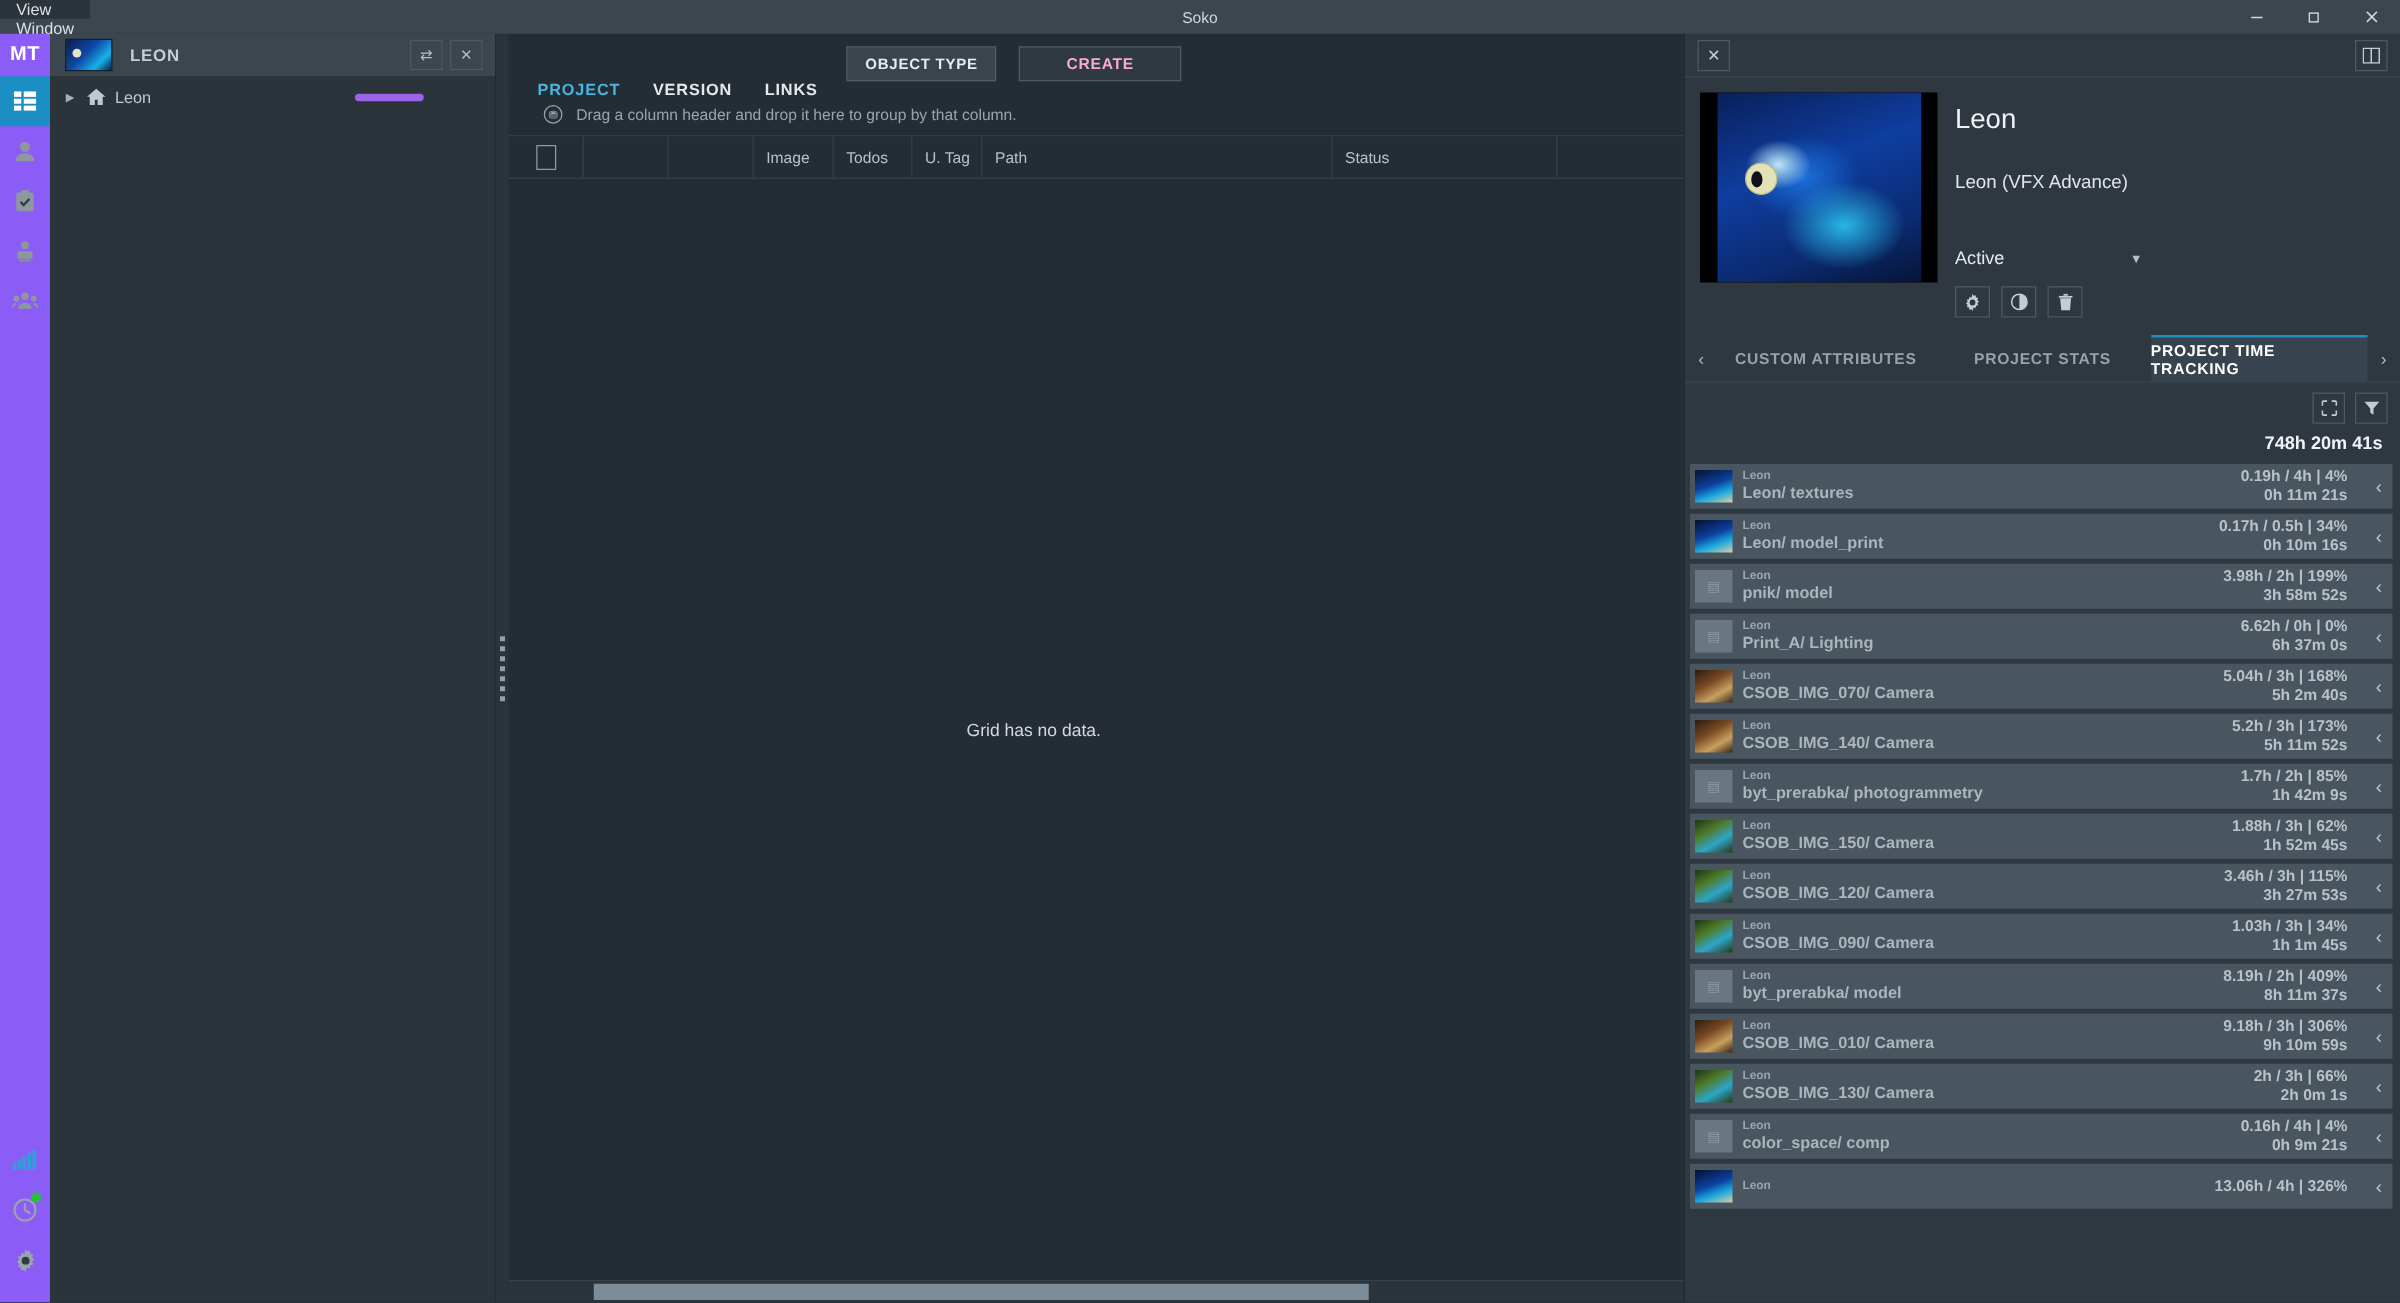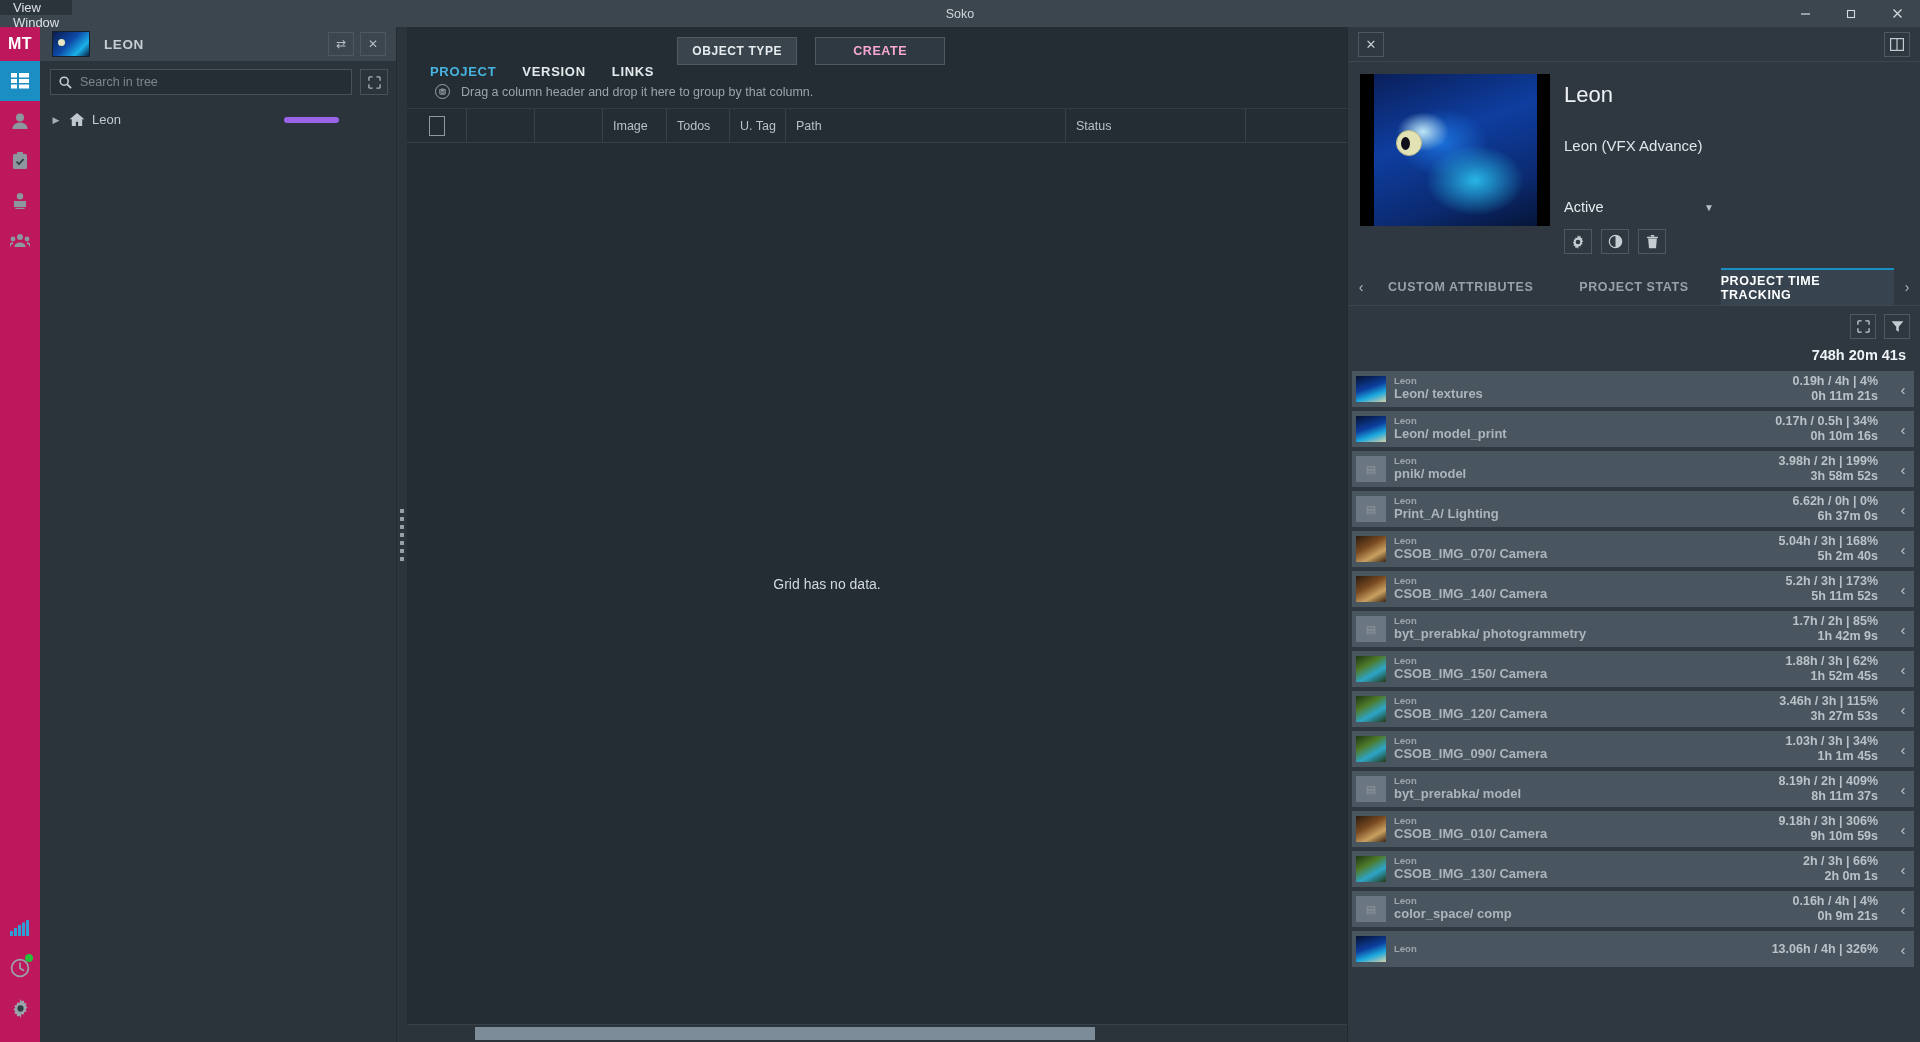--- a/index.html
+++ b/index.html
@@ -32,21 +32,21 @@
     width: 46px; height: 100%;
     display: flex; align-items: center; justify-content: center;
     color: #d4dadf; font-size: 15px;
   }
 
   
   .app { display: flex; height: 1015px; }
 
   
   .rail {
-    width: 40px; background: #be185d;
+    width: 40px; background: #8b5cf6;
     display: flex; flex-direction: column; align-items: center;
     flex-shrink: 0; position: relative;
   }
   .rail-logo {
     height: 34px; width: 100%;
     display: flex; align-items: center; justify-content: center;
     font-size: 16px; font-weight: bold; color: #ffffff;
     letter-spacing: 0.5px;
   }
   .rail-btn {
@@ -416,36 +416,20 @@
   </div>
 
   <div class="treepanel">
     <div class="tree-head">
       <div class="proj-thumb"></div>
       <div class="proj-name">LEON</div>
       <div class="hbtn">⇄</div>
       <div class="hbtn">✕</div>
     </div>
 
-    <div class="search-row">
-      <div class="search-box">
-        <span>
-          <svg width="13" height="13" viewBox="0 0 14 14">
-            <circle cx="5.6" cy="5.6" r="4.3" fill="none" stroke="#c6ced4" stroke-width="1.7"></circle>
-            <line x1="8.9" y1="8.9" x2="13" y2="13" stroke="#c6ced4" stroke-width="1.9"></line>
-          </svg>
-        </span>
-        <input placeholder="Search in tree" style="">
-      </div>
-      <div class="sq-btn">
-        <svg width="13" height="13" viewBox="0 0 14 14">
-          <path d="M1 1h4M1 1v4M13 1H9M13 1v4M1 13h4M1 13V9M13 13H9M13 13V9" stroke="#aab3b9" stroke-width="1.4" fill="none"></path>
-        </svg>
-      </div>
-    </div>
 
     <div class="tree-body">
       <div class="tree-row">
         <span class="caret">▶</span>
         <span>
           <svg width="16" height="15" viewBox="0 0 16 15">
             <path d="M8 1L0.6 7.3h2.2V14h4.1v-4.2h2.2V14h4.1V7.3h2.2z" fill="#c0c8ce"></path>
           </svg>
         </span>
         <span class="tree-label">Leon</span>

